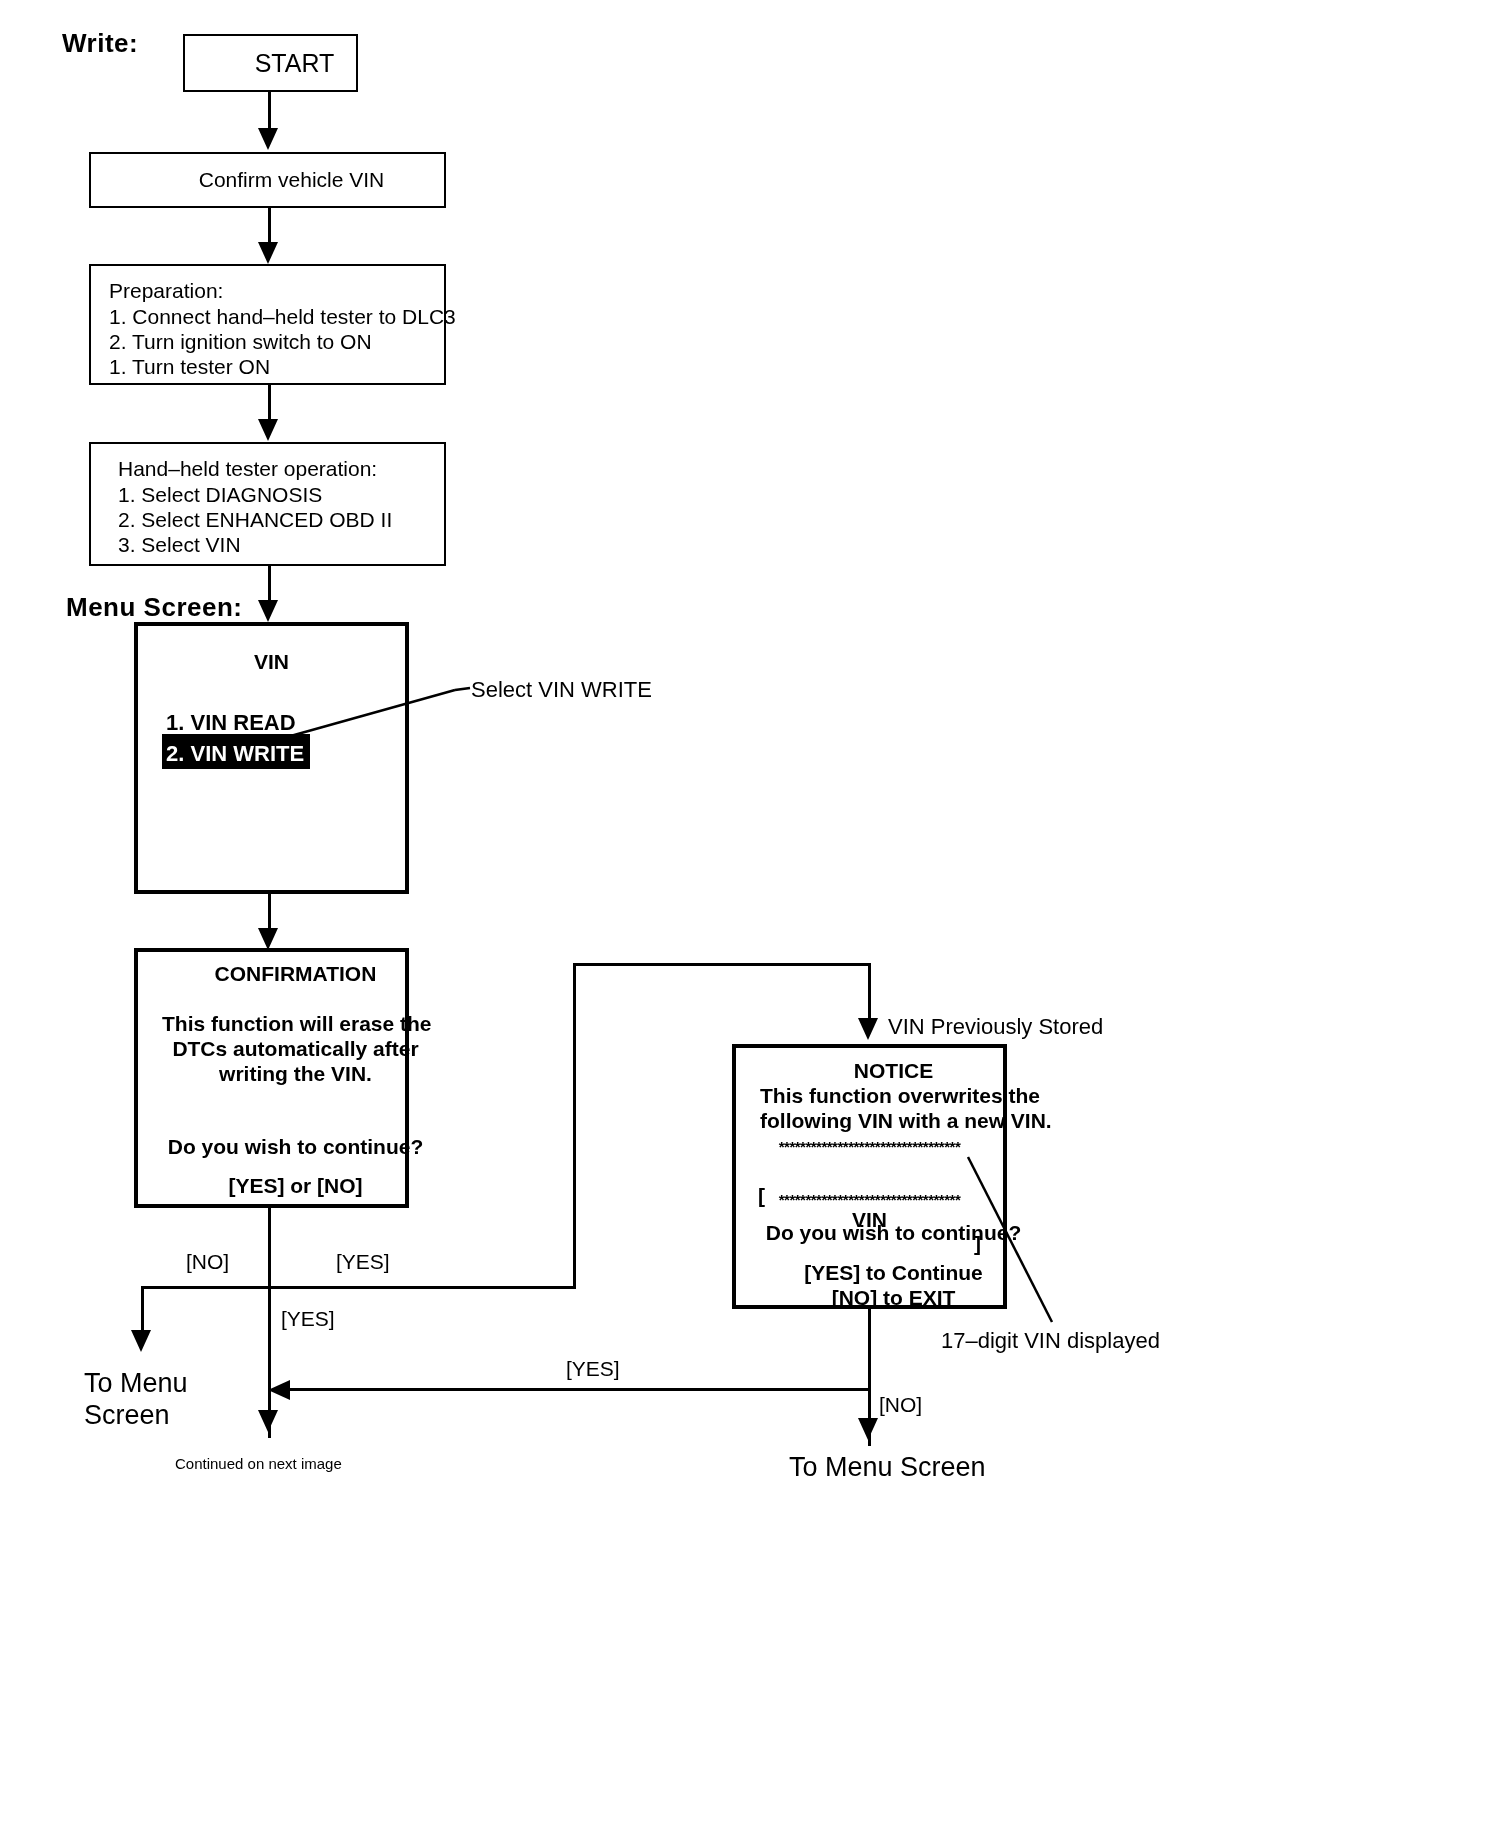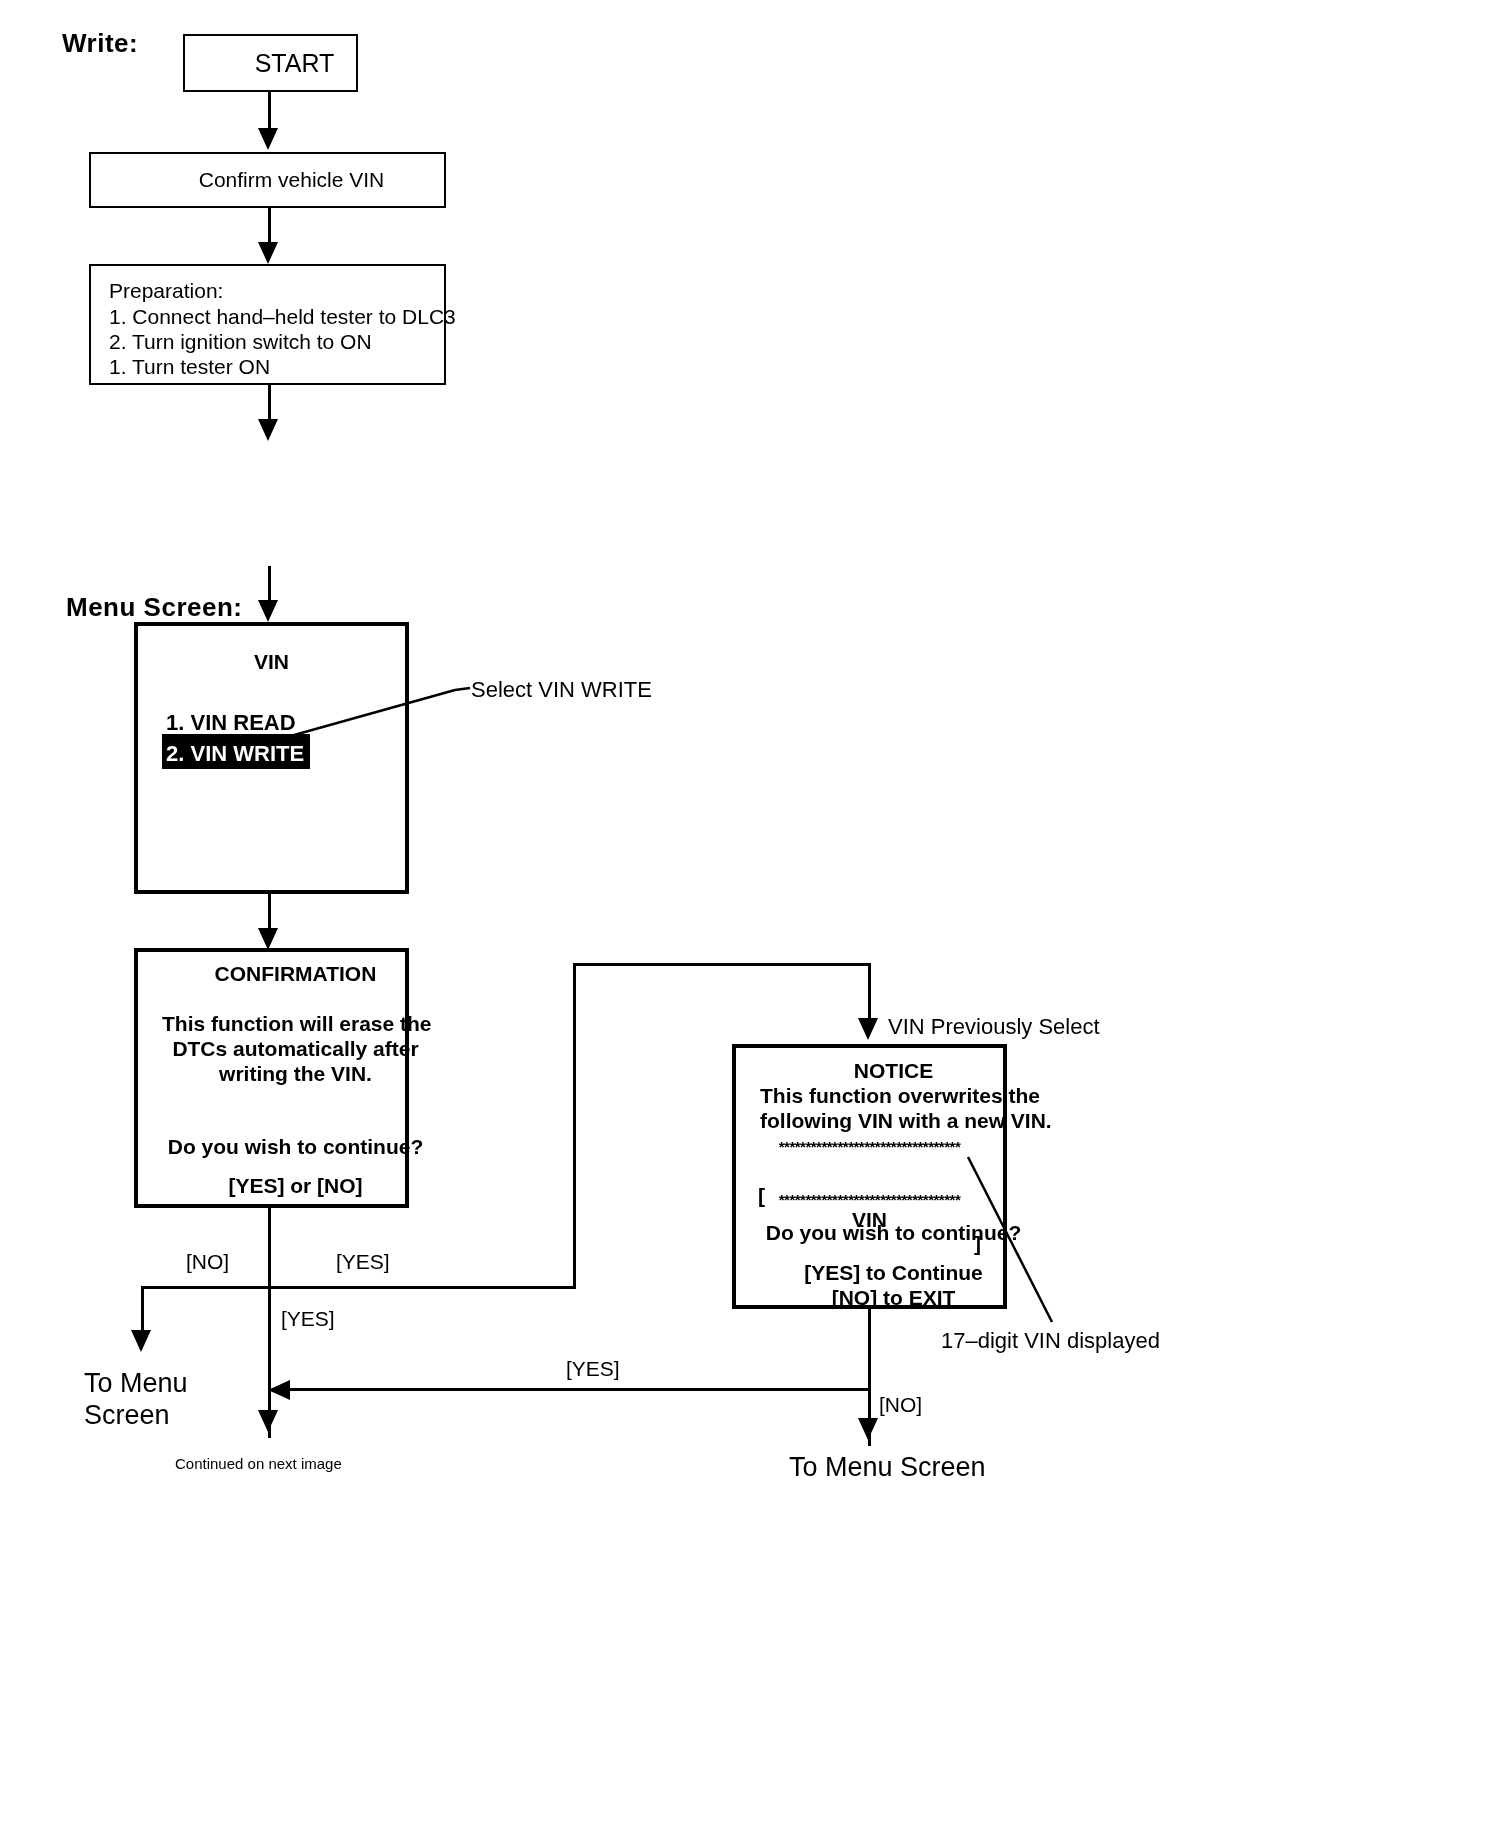--- a/index.html
+++ b/index.html
@@ -160,20 +160,26 @@
   <div class="box" style="left:89px; top:264px; width:357px; height:121px;">
     <div class="boxtext" style="left:18px; top:11px;">Preparation:</div>
     <div class="boxtext" style="left:18px; top:37px;">1. Connect hand–held tester to DLC3</div>
     <div class="boxtext" style="left:18px; top:62px;">2. Turn ignition switch to ON</div>
     <div class="boxtext" style="left:18px; top:87px;">1. Turn tester ON</div>
   </div>
 
   <div class="vline" style="left:268px; top:385px; height:42px;"></div>
   <div class="arrowdown" style="left:258px; top:419px;"></div>
 
+  <div class="box" style="left:89px; top:442px; width:357px; height:124px;">
+    <div class="boxtext b" style="left:27px; top:11px;">Hand–held tester operation:</div>
+    <div class="boxtext" style="left:27px; top:37px;">1. Select DIAGNOSIS</div>
+    <div class="boxtext" style="left:27px; top:62px;">2. Select ENHANCED OBD II</div>
+    <div class="boxtext" style="left:27px; top:87px;">3. Select VIN</div>
+  </div>
 
   <div class="vline" style="left:268px; top:566px; height:46px;"></div>
   <div class="arrowdown" style="left:258px; top:600px;"></div>
 
   <div class="hdr" style="left:66px; top:592px;">Menu Screen:</div>
 
   <div class="box thick" style="left:134px; top:622px; width:275px; height:272px;">
     <div class="screen-title" style="top:24px;">VIN</div>
     <div class="menu-item" style="left:28px; top:84px;">1. VIN READ</div>
     <div class="menu-item sel" style="left:24px; top:108px;">2. VIN WRITE</div>
@@ -204,21 +210,21 @@
   <div class="arrowdown" style="left:131px; top:1330px;"></div>
   <div class="lbl" style="left:186px; top:1249px;">[NO]</div>
 
   <div class="hline" style="left:268px; top:1286px; width:308px;"></div>
   <div class="vline" style="left:573px; top:963px; height:326px;"></div>
   <div class="hline" style="left:573px; top:963px; width:298px;"></div>
   <div class="vline" style="left:868px; top:963px; height:68px;"></div>
   <div class="arrowdown" style="left:858px; top:1018px;"></div>
   <div class="lbl" style="left:336px; top:1249px;">[YES]</div>
 
-  <div class="lbl" style="left:888px; top:1013px; font-size:22px;">VIN Previously Select</div>
+  <div class="lbl" style="left:888px; top:1013px; font-size:22px;">VIN Previously Stored</div>
 
   <div class="box thick" style="left:732px; top:1044px; width:275px; height:265px;">
     <div class="ctr" style="top:11px;">NOTICE</div>
     <div class="ctr" style="top:36px;">This function overwrites the</div>
     <div class="ctr" style="top:61px;">following VIN with a new VIN.</div>
     <div class="stars" style="top:90px;">**********************************</div>
     <div class="vinrow" style="top:112px;">
       <span class="lb">[</span>
       <span class="vv">VIN</span>
       <span class="rb">]</span>

